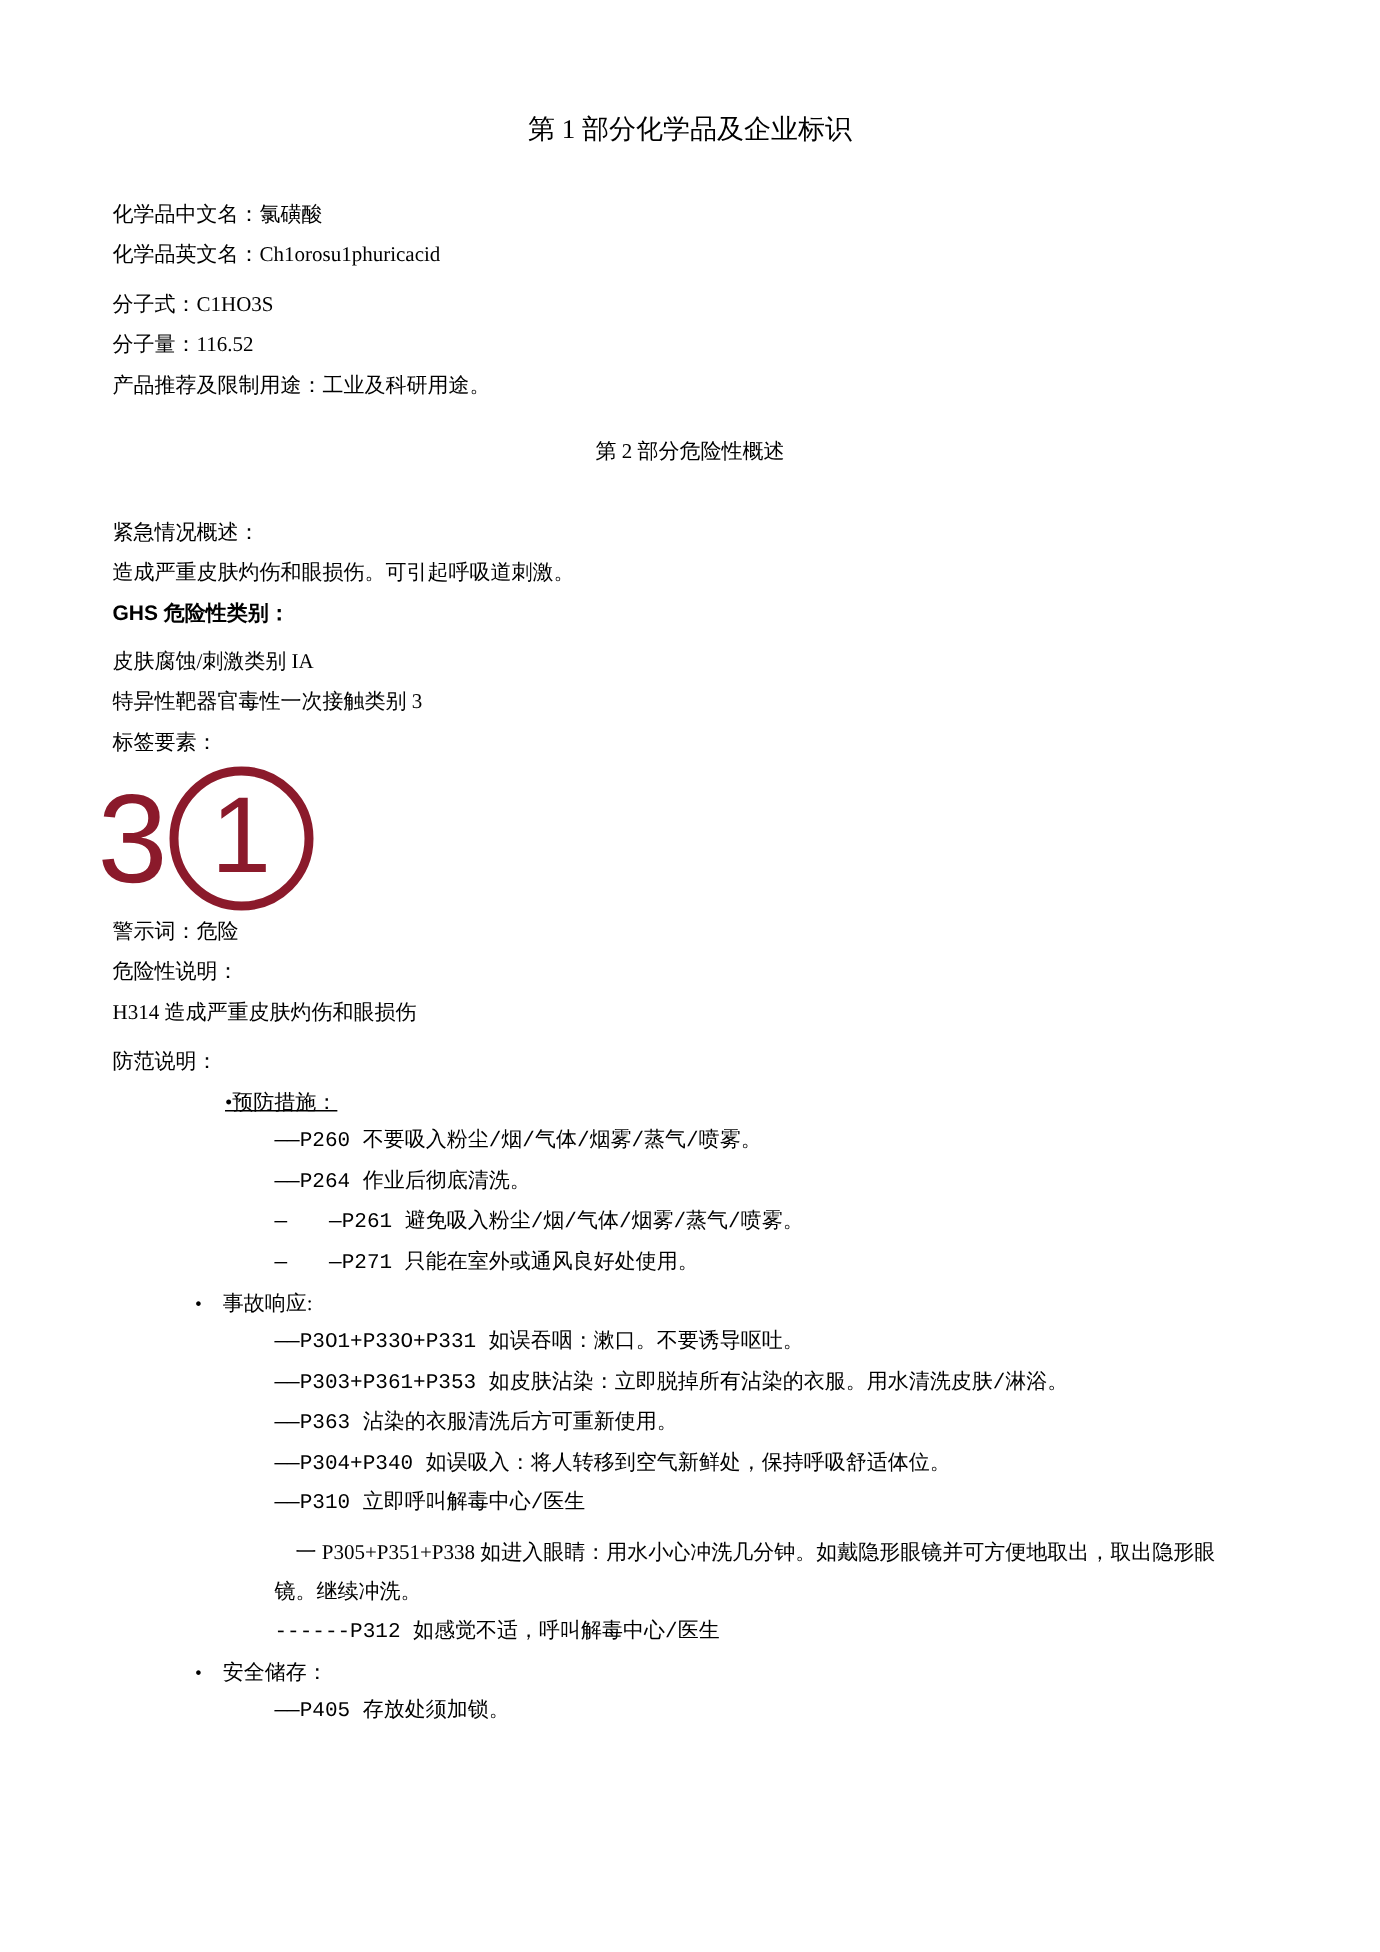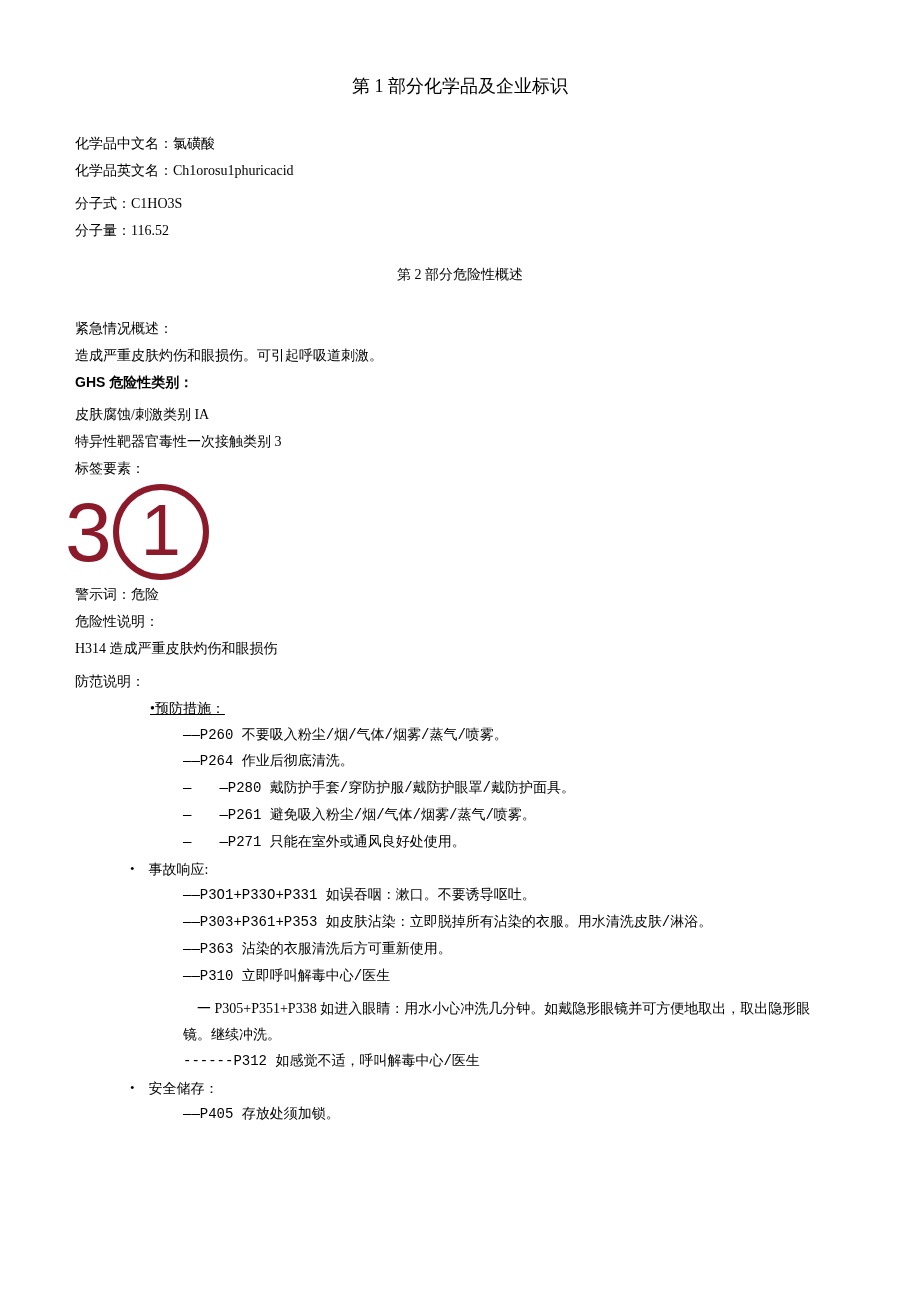--- a/index.html
+++ b/index.html
@@ -81,20 +81,23 @@
   <div class="row">
     <span>化学品英文名：</span><span>Ch1orosu1phuricacid</span>
   </div>
   <div class="spacer-sm"></div>
   <div class="row">
     <span>分子式：</span><span>C1HO3S</span>
   </div>
   <div class="row">
     <span>分子量：</span><span>116.52</span>
   </div>
+  <div class="row">
+    <span>产品推荐及限制用途：</span><span>工业及科研用途。</span>
+  </div>
 </div>
 
 <div class="section-title2">第 2 部分危险性概述</div>
 
 <div class="group">
   <div class="row">紧急情况概述：</div>
   <div class="row">造成严重皮肤灼伤和眼损伤。可引起呼吸道刺激。</div>
   <div class="row bold-part">GHS 危险性类别：</div>
   <div class="spacer-sm"></div>
   <div class="row">皮肤腐蚀/刺激类别 IA</div>
@@ -112,31 +115,31 @@
     <span>警示词：</span><span>危险</span>
   </div>
   <div class="row">危险性说明：</div>
   <div class="row">H314 造成严重皮肤灼伤和眼损伤</div>
   <div class="spacer-sm"></div>
   <div class="row">防范说明：</div>
 
   <div class="row indent-1">•预防措施：</div>
   <div class="row sub">——P260 不要吸入粉尘/烟/气体/烟雾/蒸气/喷雾。</div>
   <div class="row sub">——P264 作业后彻底清洗。</div>
-  <div class="row sub">—　　—P280 戴防护手套/穿防护服/戴防护眼罩/戴防护面具。</div>
   <div class="row sub">—　　—P261 避免吸入粉尘/烟/气体/烟雾/蒸气/喷雾。</div>
   <div class="row sub">—　　—P271 只能在室外或通风良好处使用。</div>
 
   <div class="bullet-row">
     <span class="bullet-dot">•</span>
     <span>事故响应:</span>
   </div>
   <div class="row sub">——P3O1+P33O+P331 如误吞咽：漱口。不要诱导呕吐。</div>
   <div class="row sub">——P303+P361+P353 如皮肤沾染：立即脱掉所有沾染的衣服。用水清洗皮肤/淋浴。</div>
   <div class="row sub">——P363 沾染的衣服清洗后方可重新使用。</div>
+  <div class="row sub">——P304+P340 如误吸入：将人转移到空气新鲜处，保持呼吸舒适体位。</div>
   <div class="row sub">——P310 立即呼叫解毒中心/医生</div>
   <div class="spacer-sm"></div>
   <div class="row sub-wide">　<span>一 P305+P351+P338 如进入眼睛：用水小心冲洗几分钟。如戴隐形眼镜并可方便地取出，取出隐形眼镜。继续冲洗。</span></div>
   <div class="row sub">------P312 如感觉不适，呼叫解毒中心/医生</div>
 
   <div class="bullet-row">
     <span class="bullet-dot">•</span>
     <span>安全储存：</span>
   </div>
   <div class="row sub">——P405 存放处须加锁。</div>

